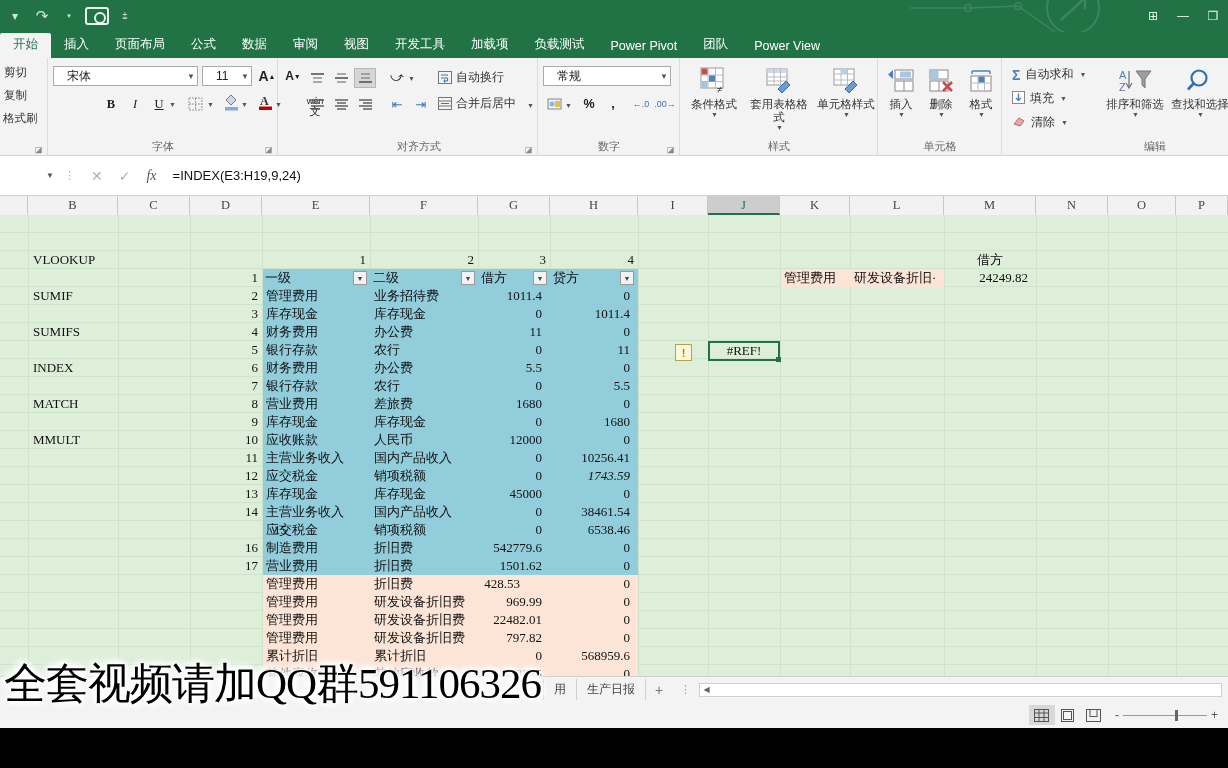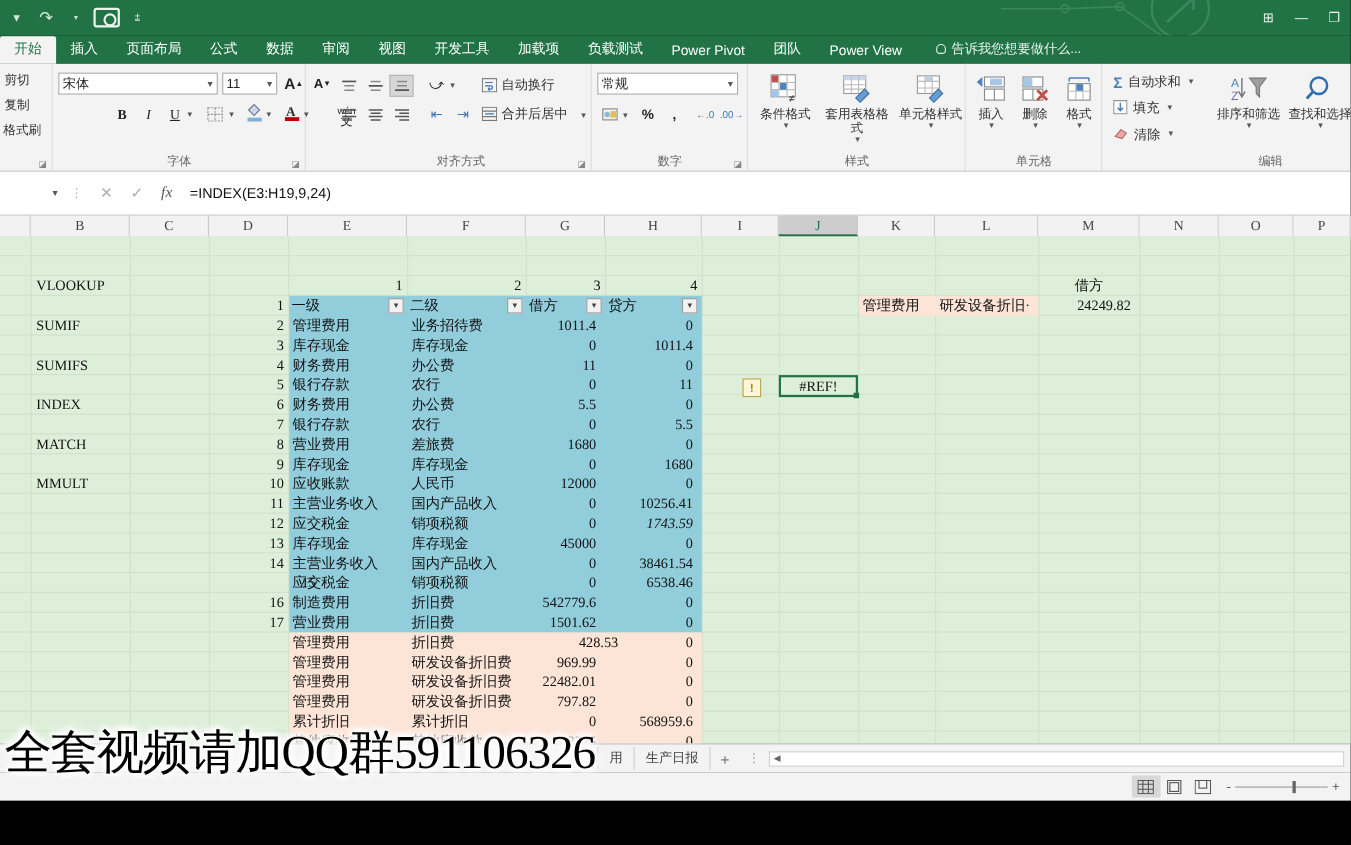--- a/index.html
+++ b/index.html
@@ -38,21 +38,21 @@
      border-bottom:1px solid #d4d4d4;}
   .grp{ position:absolute; top:0; height:98px; border-right:1px solid #dcdcdc; }
   .grp .glabel{ position:absolute; bottom:2px; width:100%; text-align:center; font-size:11px; color:#666;}
   .dlg{ position:absolute; right:3px; bottom:2px; width:9px; height:9px; color:#888; font-size:8px;}
 
   
   .cbitem{ font-size:11.5px; color:#333; padding:1px 2px; white-space:nowrap;}
 
   
   .fbox{ background:#fff;border:1px solid #ababab; height:20px; display:flex;align-items:center;
-     padding:0 2px 0 3px; font-size:12px; color:#222;}
+     padding:0 2px 0 13px; font-size:12px; color:#222;}
   .fbox .cv{ flex:1; overflow:hidden; white-space:nowrap;}
   .fbox .dd{ color:#555; font-size:8px; padding-left:3px;}
   .btnsq{ width:22px;height:20px; display:inline-flex;align-items:center;justify-content:center;
     font-size:12.5px; color:#222;}
   .btnsq.pressed{ background:#d6d6d6; border:1px solid #b5b5b5;}
   .minidd{ font-size:7px;color:#555; margin-left:1px;}
   .bigbtn{ width:56px; text-align:center; font-size:11.5px; color:#333; line-height:1.15;}
   .glyphbox{ height:34px; display:flex;align-items:center;justify-content:center;}
 
   
@@ -154,24 +154,20 @@
     <div class="tab">公式</div>
     <div class="tab">数据</div>
     <div class="tab">审阅</div>
     <div class="tab">视图</div>
     <div class="tab">开发工具</div>
     <div class="tab">加载项</div>
     <div class="tab">负载测试</div>
     <div class="tab">Power Pivot</div>
     <div class="tab">团队</div>
     <div class="tab">Power View</div>
-    <div class="tellme">
-      <span class="bulb"></span>
-      <span>告诉我您想要做什么...</span>
-    </div>
   </div>
 
   <div class="ribbon">
 
     <div class="grp" style="left:0;width:48px;">
       <div class="cbitem" style="position:absolute;left:2px;top:6px;">剪切</div>
       <div class="cbitem" style="position:absolute;left:2px;top:29px;">复制</div>
       <div class="cbitem" style="position:absolute;left:1px;top:52px;">格式刷</div>
       <div class="dlg">◪</div>
     </div>
@@ -640,21 +636,21 @@
           <div class="cell l" style="left: 263px; top: 324px; width: 105px;">制造费用</div>
           <div class="cell l" style="left: 371px; top: 324px; width: 105px;">折旧费</div>
           <div class="cell r" style="left: 478px; top: 324px; width: 68px;">542779.6</div>
           <div class="cell r" style="left: 550px; top: 324px; width: 84px;">0</div>
           <div class="cell l" style="left: 263px; top: 342px; width: 105px;">营业费用</div>
           <div class="cell l" style="left: 371px; top: 342px; width: 105px;">折旧费</div>
           <div class="cell r" style="left: 478px; top: 342px; width: 68px;">1501.62</div>
           <div class="cell r" style="left: 550px; top: 342px; width: 84px;">0</div>
           <div class="cell l" style="left: 263px; top: 360px; width: 105px;">管理费用</div>
           <div class="cell l" style="left: 371px; top: 360px; width: 105px;">折旧费</div>
-          <div class="cell r" style="left: 498px; top: 360px; width: 68px;">428.53</div>
+          <div class="cell r" style="left: 456px; top: 360px; width: 68px;">428.53</div>
           <div class="cell r" style="left: 550px; top: 360px; width: 84px;">0</div>
           <div class="cell l" style="left: 263px; top: 378px; width: 105px;">管理费用</div>
           <div class="cell l" style="left: 371px; top: 378px; width: 105px;">研发设备折旧费</div>
           <div class="cell r" style="left: 478px; top: 378px; width: 68px;">969.99</div>
           <div class="cell r" style="left: 550px; top: 378px; width: 84px;">0</div>
           <div class="cell l" style="left: 263px; top: 396px; width: 105px;">管理费用</div>
           <div class="cell l" style="left: 371px; top: 396px; width: 105px;">研发设备折旧费</div>
           <div class="cell r" style="left: 478px; top: 396px; width: 68px;">22482.01</div>
           <div class="cell r" style="left: 550px; top: 396px; width: 84px;">0</div>
           <div class="cell l" style="left: 263px; top: 414px; width: 105px;">管理费用</div>

